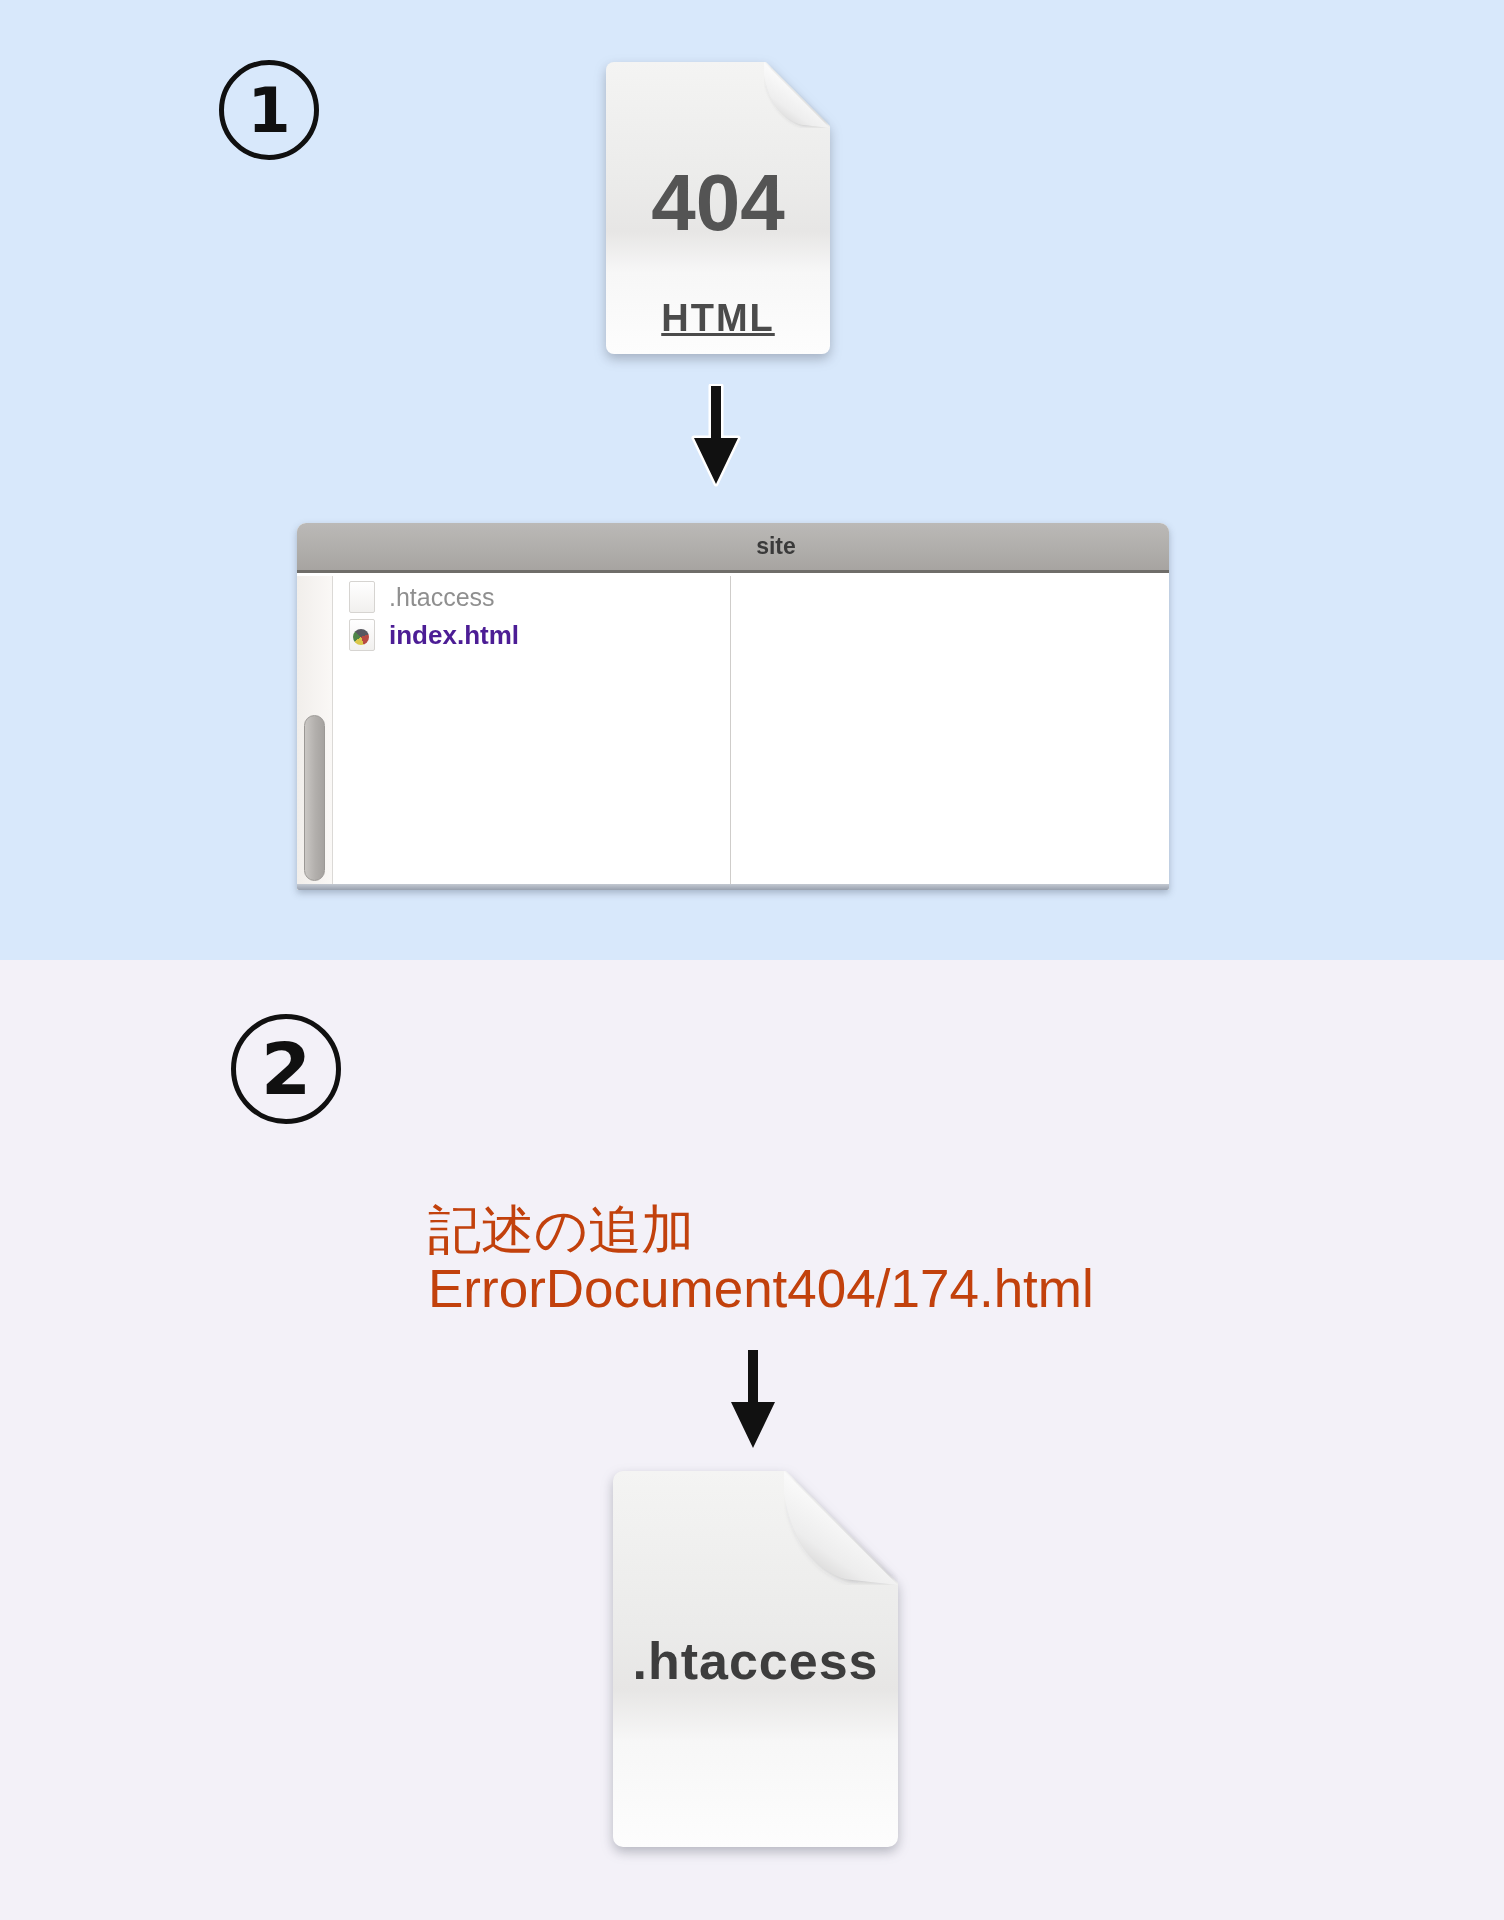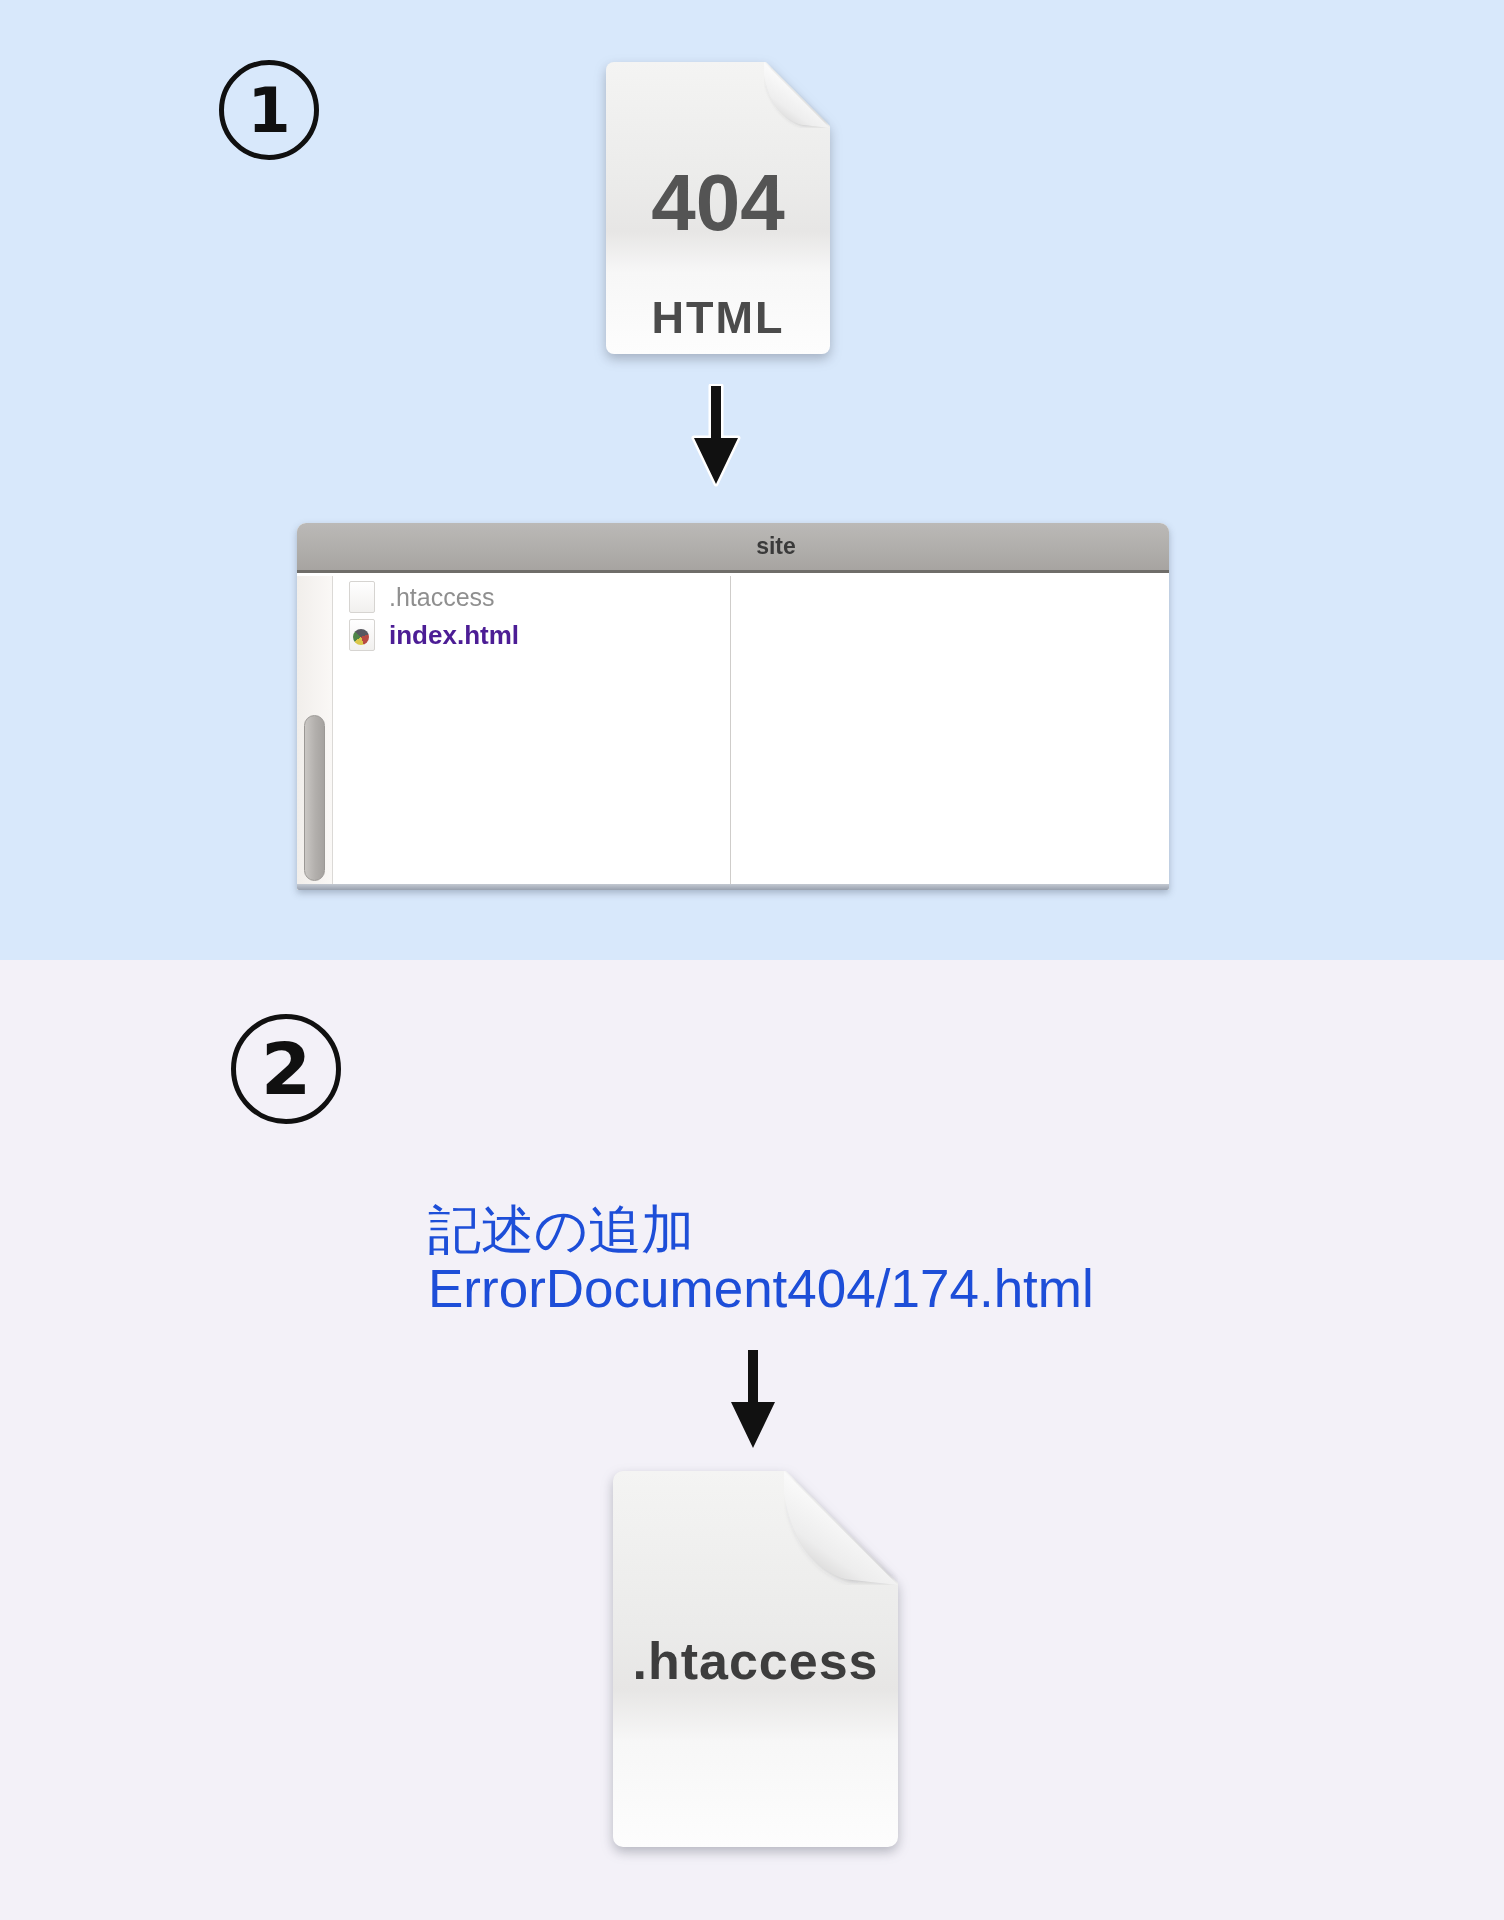--- a/index.html
+++ b/index.html
@@ -39,21 +39,21 @@
   .doc-404 { left: 606px; top: 62px; width: 224px; height: 292px; }
   .doc-404 .doc-body { clip-path: polygon(0 0, calc(100% - 64px) 0, 100% 64px, 100% 100%, 0 100%); padding-left: 32px; }
   .doc-404 .doc-fold { position: absolute; top: 0; right: 0; width: 66px; height: 66px; }
 
   .doc-ht { left: 613px; top: 511px; width: 285px; height: 376px; }
   .doc-ht .doc-body { clip-path: polygon(0 0, calc(100% - 112px) 0, 100% 112px, 100% 100%, 0 100%); border-radius: 10px; }
   .doc-ht .doc-fold { position: absolute; top: 0; right: 0; width: 114px; height: 114px; }
 
   .doc-text { position: absolute; left: 0; width: 100%; text-align: center; font-weight: bold; }
   .doc-404-line1 { top: 101px; font-size: 80px; line-height: 80px; color: #545454; }
-  .doc-404-line2 { top: 232px; font-size: 45px; line-height: 48px; color: #4b4b4b; letter-spacing: 2px; }
+  .doc-404-line2 { top: 232px; font-size: 38px; line-height: 48px; color: #4b4b4b; letter-spacing: 2px; text-decoration: underline; }
   .doc-ht-line1  { top: 162px; font-size: 52px; line-height: 56px; color: #3d3d3d; letter-spacing: 1px; }
 
   
   .arrow { position: absolute; width: 60px; height: 104px; }
   .arrow-1 { left: 686px; top: 384px; }
   .arrow-2 { left: 723px; top: 388px; }
 
   
   .finder {
     position: absolute; left: 297px; top: 523px; width: 872px; height: 367px;
@@ -113,21 +113,21 @@
     border-radius: 50%;
     background: conic-gradient(#4a4a52 0 70deg, #b23a32 70deg 160deg, #d8c33a 160deg 235deg, #3f7a38 235deg 310deg, #4a4a52 310deg 360deg);
     opacity: 0.92;
   }
   .file-label-muted { font-size: 25px; color: #8f8f8f; }
   .file-label-bold  { font-size: 26px; color: #4c1d95; font-weight: bold; }
 
   
   .caption {
     position: absolute; left: 428px; top: 240px;
-    font-size: 53px; line-height: 59px; color: #1d4ed8;
+    font-size: 53px; line-height: 59px; color: #c2410c;
     white-space: nowrap;
   }
 </style>
 </head>
 <body>
 
 <div class="canvas">
 
   <div class="section section-1">
 

